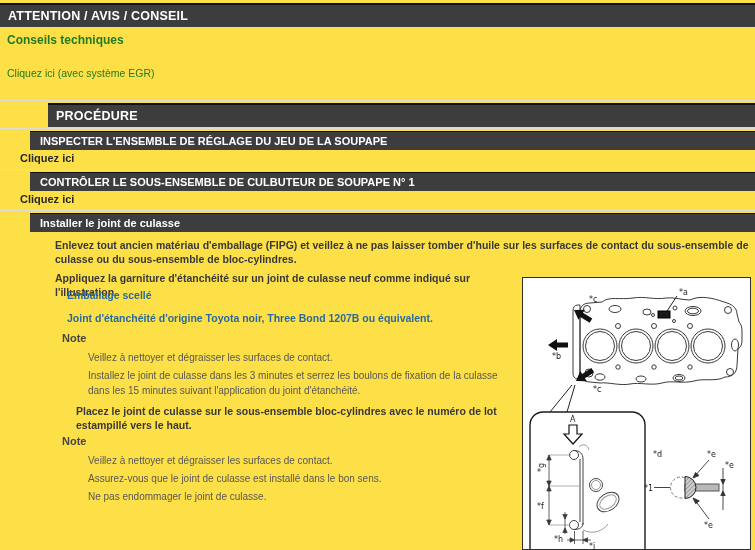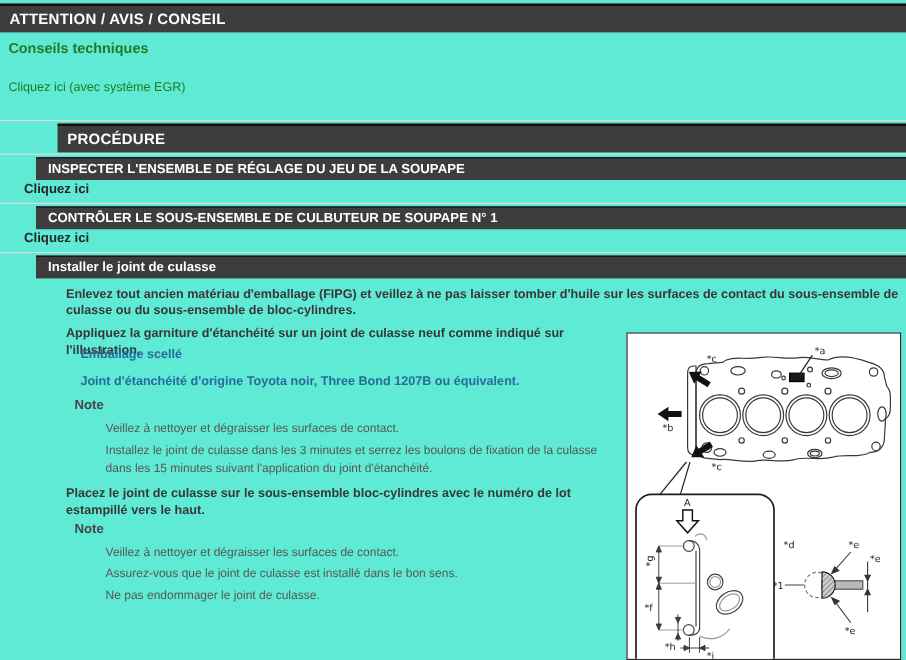--- a/index.html
+++ b/index.html
@@ -1,16 +1,16 @@
 <!DOCTYPE html>
 <html><head>
 <meta charset="utf-8">
 <style>
   html,body{margin:0;padding:0;background:#fff;}
-  .page{position:relative;width:755px;height:550px;background:#5eead4;overflow:hidden;
+  .page{position:relative;width:755px;height:550px;background:#fde047;overflow:hidden;
         font-family:"Liberation Sans",sans-serif;color:#3a3a3a;}
   .bar-main{position:absolute;left:0;right:0;height:22px;background:#3d3d3d;border-top:2px solid #101010;
             color:#fff;font-weight:bold;font-size:12.5px;line-height:22px;padding-left:8px;letter-spacing:.2px;}
   .bar-sub{position:absolute;left:30px;right:0;height:18px;background:#3d3d3d;border-top:1px solid #101010;
            color:#fff;font-weight:bold;font-size:11px;line-height:18px;padding-left:10px;}
   .green-head{position:absolute;left:7px;color:#237a23;font-weight:bold;font-size:12px;}
   .green-line{position:absolute;left:7px;color:#237a23;font-size:10.5px;}
   .click-link{position:absolute;left:20px;color:#262626;font-weight:bold;font-size:11px;cursor:pointer;}
   .body-bold{position:absolute;left:55px;font-weight:bold;font-size:10.5px;line-height:14px;color:#383838;}
   .blue-bold{position:absolute;left:55px;font-weight:bold;font-size:10.5px;color:#2a6b9c;margin-left:12px;}
@@ -58,21 +58,21 @@
 
   <div class="body-bold" style="top:238px;width:695px;">Enlevez tout ancien matériau d'emballage (FIPG) et veillez à ne pas laisser tomber d'huile sur les surfaces de contact du sous-ensemble de culasse ou du sous-ensemble de bloc-cylindres.</div>
   <div class="body-bold" style="top:271px;width:460px;">Appliquez la garniture d'étanchéité sur un joint de culasse neuf comme indiqué sur l'illustration.</div>
   <div class="blue-bold" style="top:289px;">Emballage scellé</div>
   <div class="blue-bold" style="top:312px;width:450px;">Joint d'étanchéité d'origine Toyota noir, Three Bond 1207B ou équivalent.</div>
 
   <div class="note-title" style="top:332px;">Note</div>
   <div class="note-item" style="top:350px;width:420px;">Veillez à nettoyer et dégraisser les surfaces de contact.</div>
   <div class="note-item" style="top:368px;width:420px;">Installez le joint de culasse dans les 3 minutes et serrez les boulons de fixation de la culasse dans les 15 minutes suivant l'application du joint d'étanchéité.</div>
 
-  <div class="body-bold" style="top:404px;width:462px;">Placez le joint de culasse sur le sous-ensemble bloc-cylindres avec le numéro de lot estampillé vers le haut.</div>
+  <div class="body-bold" style="top:404px;width:462px;margin-left:21px;">Placez le joint de culasse sur le sous-ensemble bloc-cylindres avec le numéro de lot estampillé vers le haut.</div>
 
   <div class="note-title" style="top:435px;">Note</div>
   <div class="note-item" style="top:453px;width:420px;">Veillez à nettoyer et dégraisser les surfaces de contact.</div>
   <div class="note-item" style="top:471px;width:420px;">Assurez-vous que le joint de culasse est installé dans le bon sens.</div>
   <div class="note-item" style="top:489px;width:420px;">Ne pas endommager le joint de culasse.</div>
 
   <div class="illus">
     <svg width="227" height="271" viewBox="0 0 227 271">
       <defs>
         <pattern id="hatch" width="3" height="3" patternUnits="userSpaceOnUse" patternTransform="rotate(45)">

